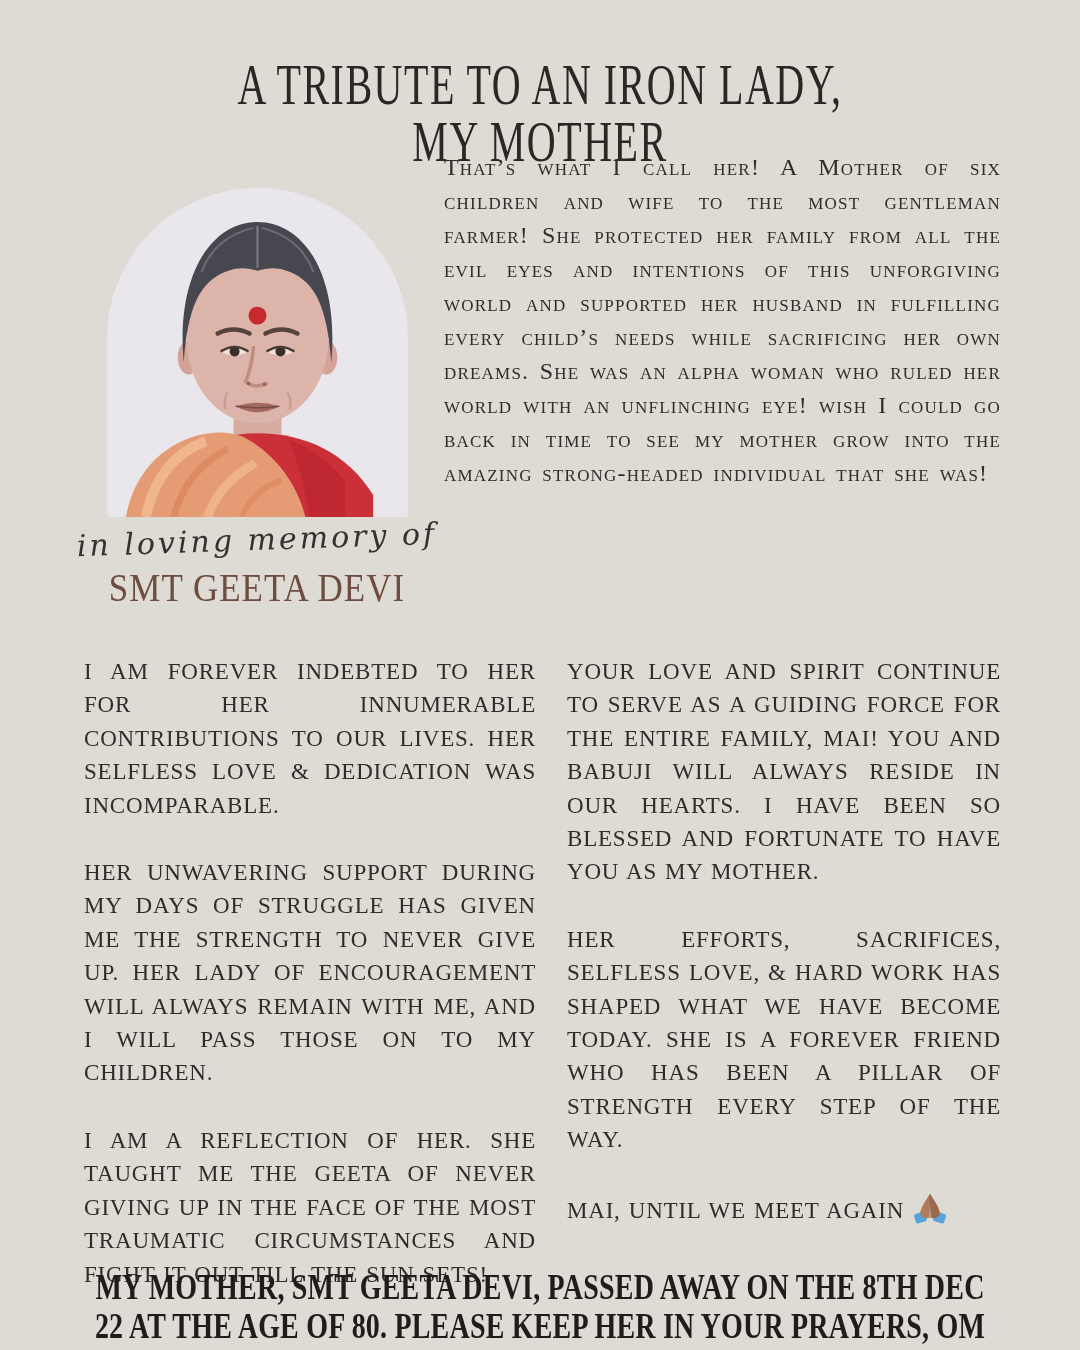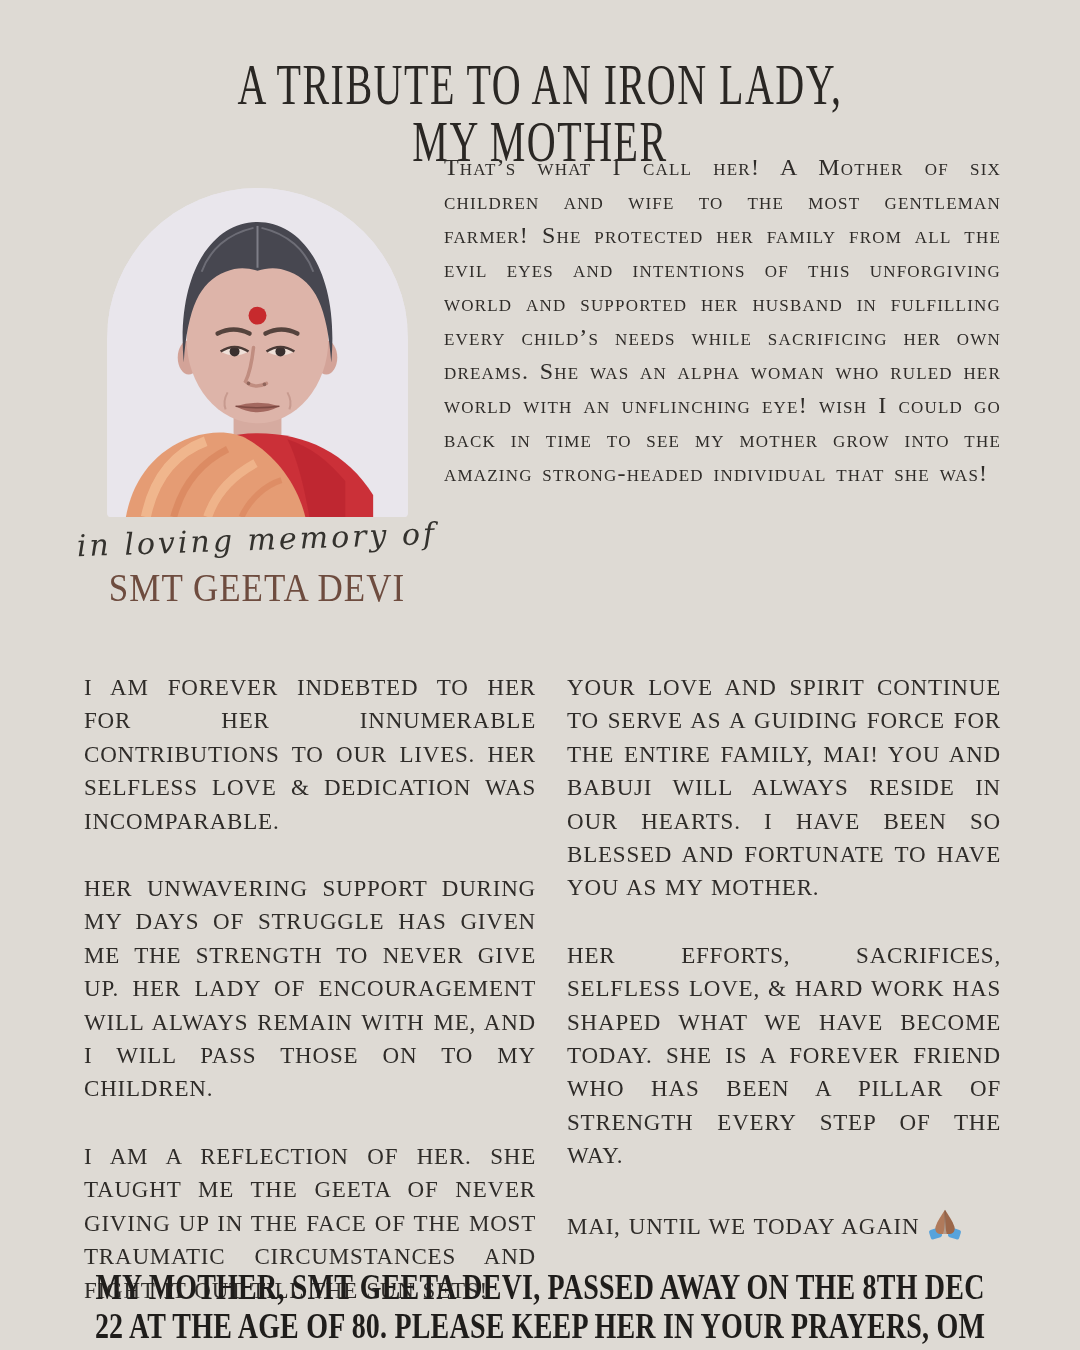--- a/index.html
+++ b/index.html
@@ -70,21 +70,21 @@
   }
   .col {
     text-align: justify;
     font-size: 23px; line-height: 33.4px;
     letter-spacing: 0.8px;
     word-spacing: 1.5px;
     color: #2f2c29;
   }
   .col-left  { width: 452px; }
   .col-right { width: 434px; }
-  .col p { margin: 16px 0 34px 0; }
+  .col p { margin: 0 0 34px 0; }
   .col p.closing { text-align: left; white-space: nowrap; }
 
   
   .footer {
     position: absolute; left: 80px; top: 1268px; width: 920px;
     text-align: center;
     font-weight: bold;
     font-size: 28px; line-height: 31px;
     letter-spacing: 0.2px;
     color: #1f1d1b;
@@ -162,21 +162,21 @@
   <div class="columns">
     <div class="col col-left">
       <p>I AM FOREVER INDEBTED TO HER FOR HER INNUMERABLE CONTRIBUTIONS TO OUR LIVES. HER SELFLESS LOVE &amp; DEDICATION WAS INCOMPARABLE.</p>
       <p>HER UNWAVERING SUPPORT DURING MY DAYS OF STRUGGLE HAS GIVEN ME THE STRENGTH TO NEVER GIVE UP. HER LADY OF ENCOURAGEMENT WILL ALWAYS REMAIN WITH ME, AND I WILL PASS THOSE ON TO MY CHILDREN.</p>
       <p>I AM A REFLECTION OF HER. SHE TAUGHT ME THE GEETA OF NEVER GIVING UP IN THE FACE OF THE MOST TRAUMATIC CIRCUMSTANCES AND FIGHT IT OUT TILL THE SUN SETS!</p>
     </div>
     <div class="col col-right">
       <p>YOUR LOVE AND SPIRIT CONTINUE TO SERVE AS A GUIDING FORCE FOR THE ENTIRE FAMILY, MAI! YOU AND BABUJI WILL ALWAYS RESIDE IN OUR HEARTS. I HAVE BEEN SO BLESSED AND FORTUNATE TO HAVE YOU AS MY MOTHER.</p>
       <p>HER EFFORTS, SACRIFICES, SELFLESS LOVE, &amp; HARD WORK HAS SHAPED WHAT WE HAVE BECOME TODAY. SHE IS A FOREVER FRIEND WHO HAS BEEN A PILLAR OF STRENGTH EVERY STEP OF THE WAY.</p>
       <p class="closing">
-        <span>MAI, UNTIL WE TODAY AGAIN</span><svg class="hands" viewBox="0 0 40 40" aria-hidden="true">
+        <span>MAI, UNTIL WE MEET AGAIN</span><svg class="hands" viewBox="0 0 40 40" aria-hidden="true">
           <rect x="3" y="24" width="13" height="11" rx="2.5" fill="#57a3dc" transform="rotate(-18 9.5 29.5)"></rect>
           <rect x="24" y="24" width="13" height="11" rx="2.5" fill="#57a3dc" transform="rotate(18 30.5 29.5)"></rect>
           <path d="M20 3 C16.5 9 11.5 15 9.5 22 C8.5 26 10.5 30 14.5 30 L18.5 30 C19.5 21 19.8 12 20 3 Z" fill="#b07a5b"></path>
           <path d="M20 3 C23.5 9 28.5 15 30.5 22 C31.5 26 29.5 30 25.5 30 L21.5 30 C20.5 21 20.2 12 20 3 Z" fill="#9c674a"></path>
           <path d="M20 4 L20 30" stroke="#7e5138" stroke-width="1"></path>
         </svg>
       </p>
     </div>
   </div>
 

